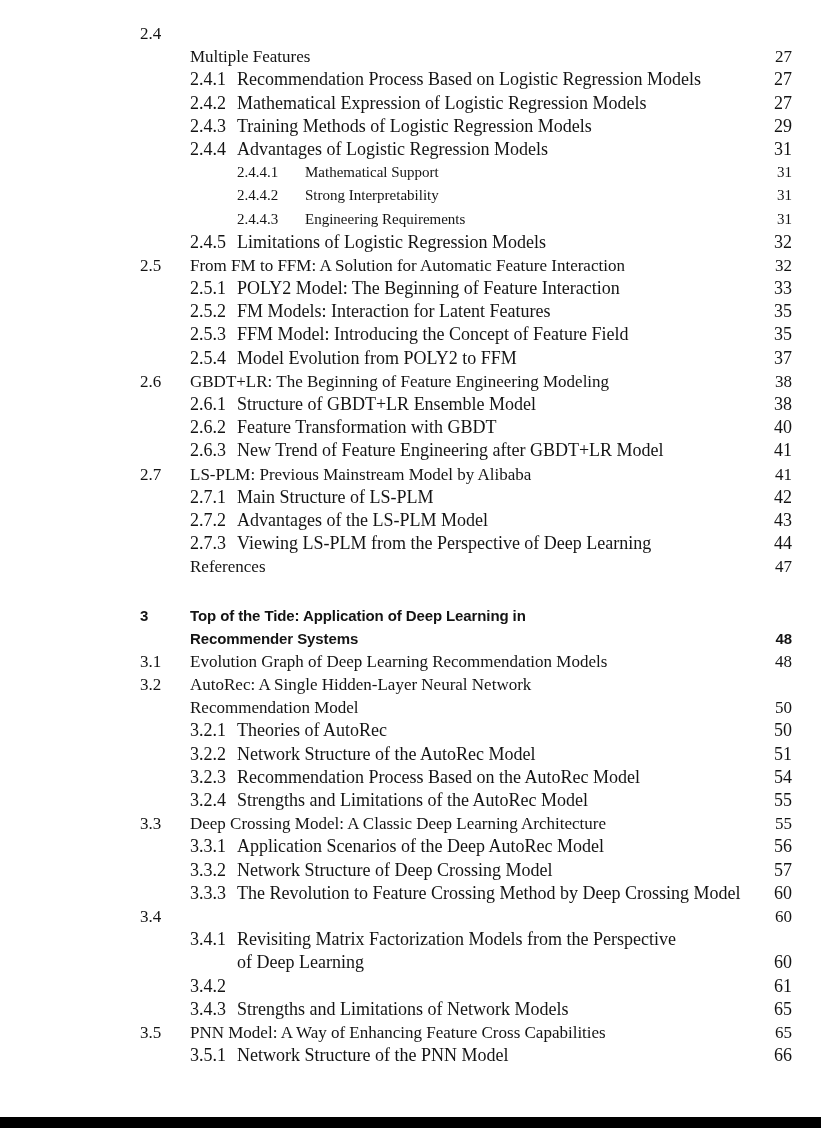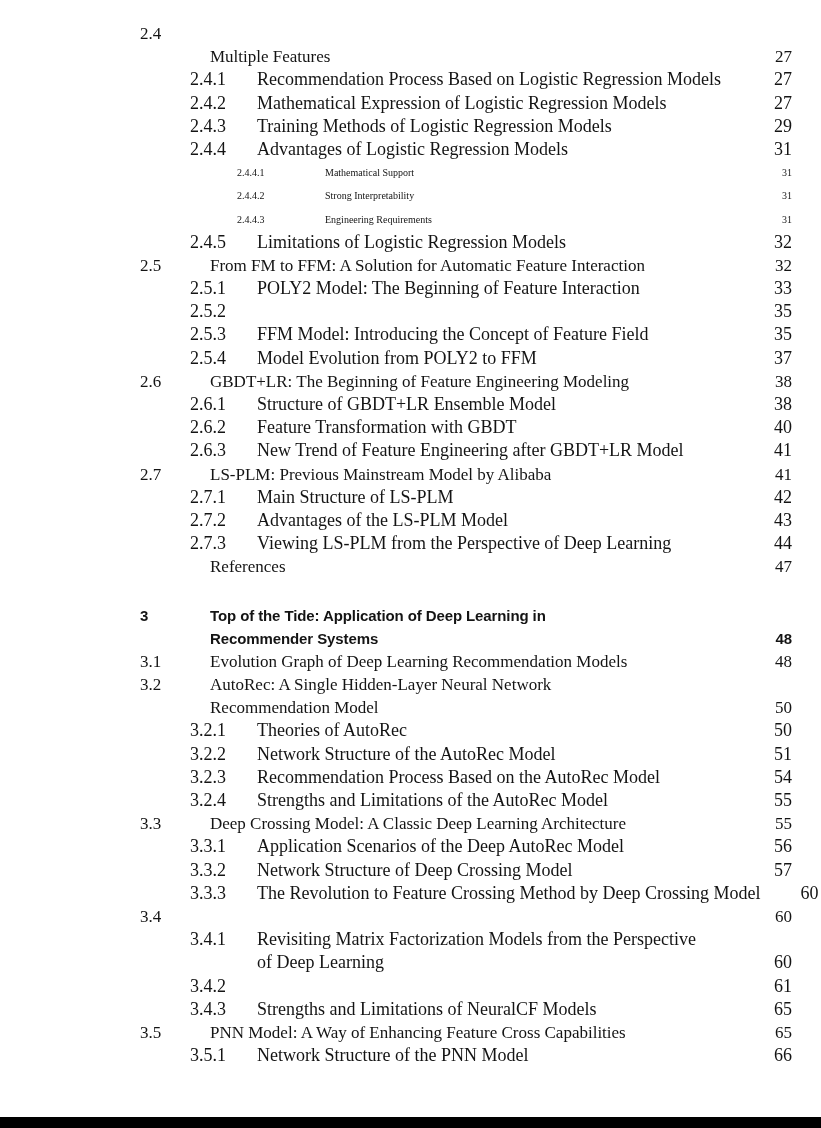--- a/index.html
+++ b/index.html
@@ -19,21 +19,20 @@
     padding-top: 22px;
   }
   .row {
     display: flex;
     align-items: baseline;
     box-sizing: border-box;
     padding-right: 29px;
     height: 23.2px;
     line-height: 23.2px;
     white-space: nowrap;
-    gap: 20px;
   }
   .row .num { flex: 0 0 auto; display: inline-block; }
   .row .title { flex: 0 1 auto; }
   .row .fill { flex: 1 1 auto; }
   .row .page { flex: 0 0 auto; text-align: left; }
 
   
   .lv0 {
     margin-left: 140px;
     font-family: "Liberation Sans", sans-serif;
@@ -53,21 +52,21 @@
   
   .lv2 {
     margin-left: 190px;
     font-size: 18px;
   }
   .lv2 .num { width: 47px; }
 
   
   .lv3 {
     margin-left: 237px;
-    font-size: 10px;
+    font-size: 15px;
   }
   .lv3 .num { width: 68px; }
 
   .gap { margin-top: 25px; }
 
   .bottom-edge {
     position: absolute;
     left: 0;
     bottom: 0;
     width: 100%;
@@ -146,20 +145,21 @@
         <span class="page">32</span>
       </div>
       <div class="row lv2">
         <span class="num">2.5.1</span>
         <span class="title">POLY2 Model: The Beginning of Feature Interaction</span>
         <span class="fill"></span>
         <span class="page">33</span>
       </div>
       <div class="row lv2">
         <span class="num">2.5.2</span>
+        <span class="title">FM Models: Interaction for Latent Features</span>
         <span class="fill"></span>
         <span class="page">35</span>
       </div>
       <div class="row lv2">
         <span class="num">2.5.3</span>
         <span class="title">FFM Model: Introducing the Concept of Feature Field</span>
         <span class="fill"></span>
         <span class="page">35</span>
       </div>
       <div class="row lv2">
@@ -317,21 +317,21 @@
         <span class="fill"></span>
         <span class="page">60</span>
       </div>
       <div class="row lv2">
         <span class="num">3.4.2</span>
         <span class="fill"></span>
         <span class="page">61</span>
       </div>
       <div class="row lv2">
         <span class="num">3.4.3</span>
-        <span class="title">Strengths and Limitations of NeuralCF Models</span>
+        <span class="title">Strengths and Limitations of Network Models</span>
         <span class="fill"></span>
         <span class="page">65</span>
       </div>
       <div class="row lv1">
         <span class="num">3.5</span>
         <span class="title">PNN Model: A Way of Enhancing Feature Cross Capabilities</span>
         <span class="fill"></span>
         <span class="page">65</span>
       </div>
       <div class="row lv2">

